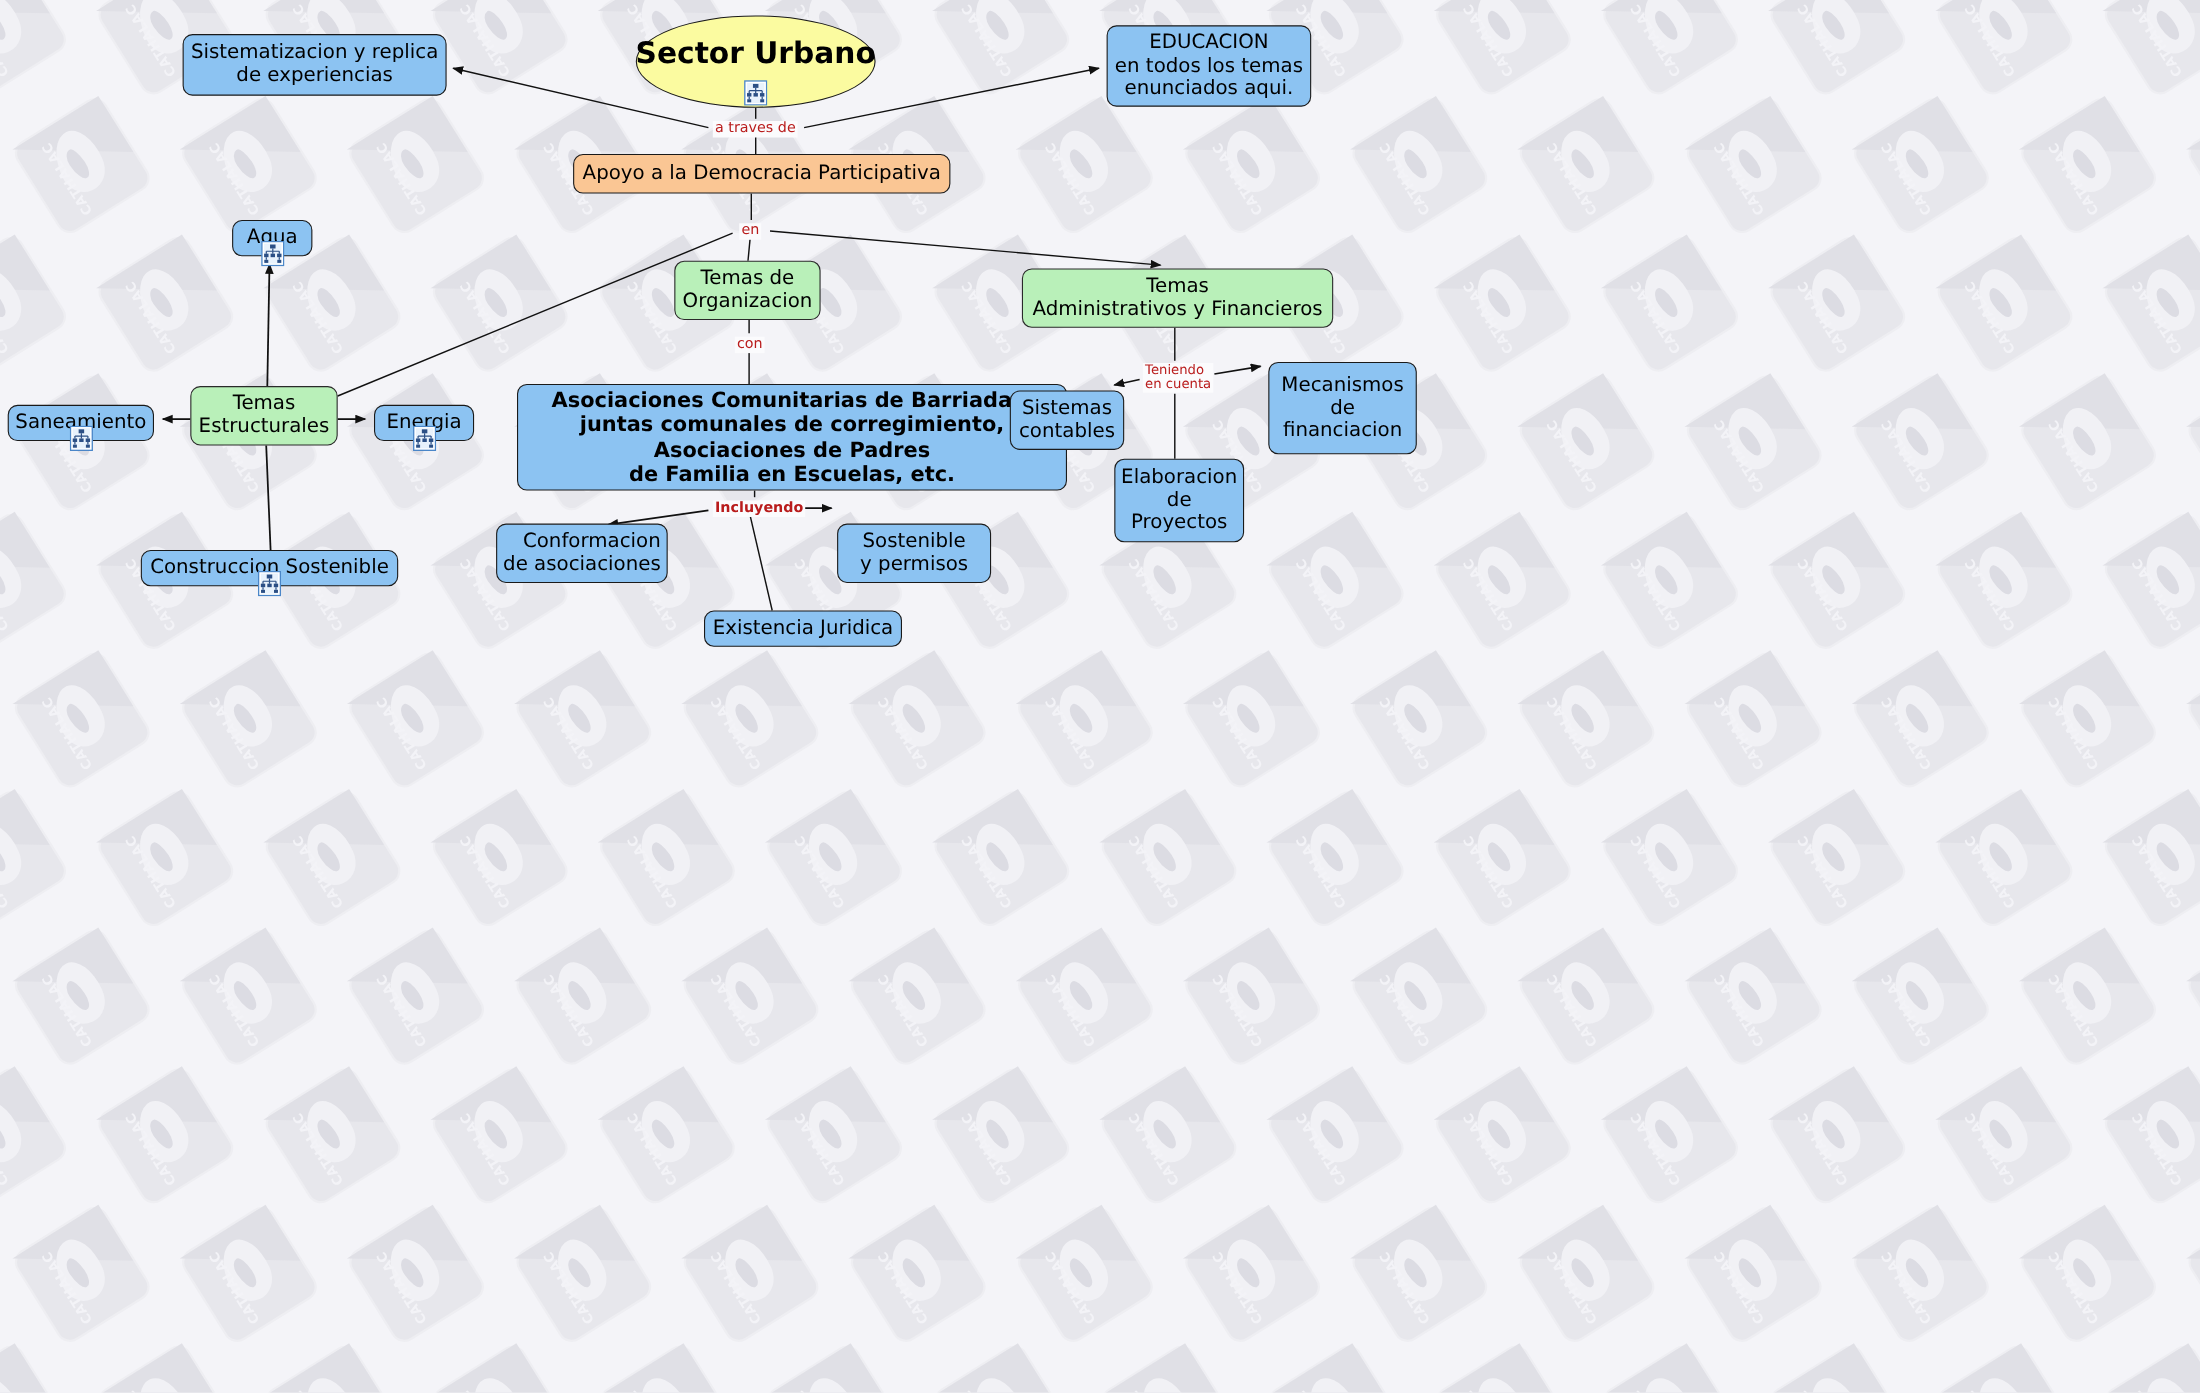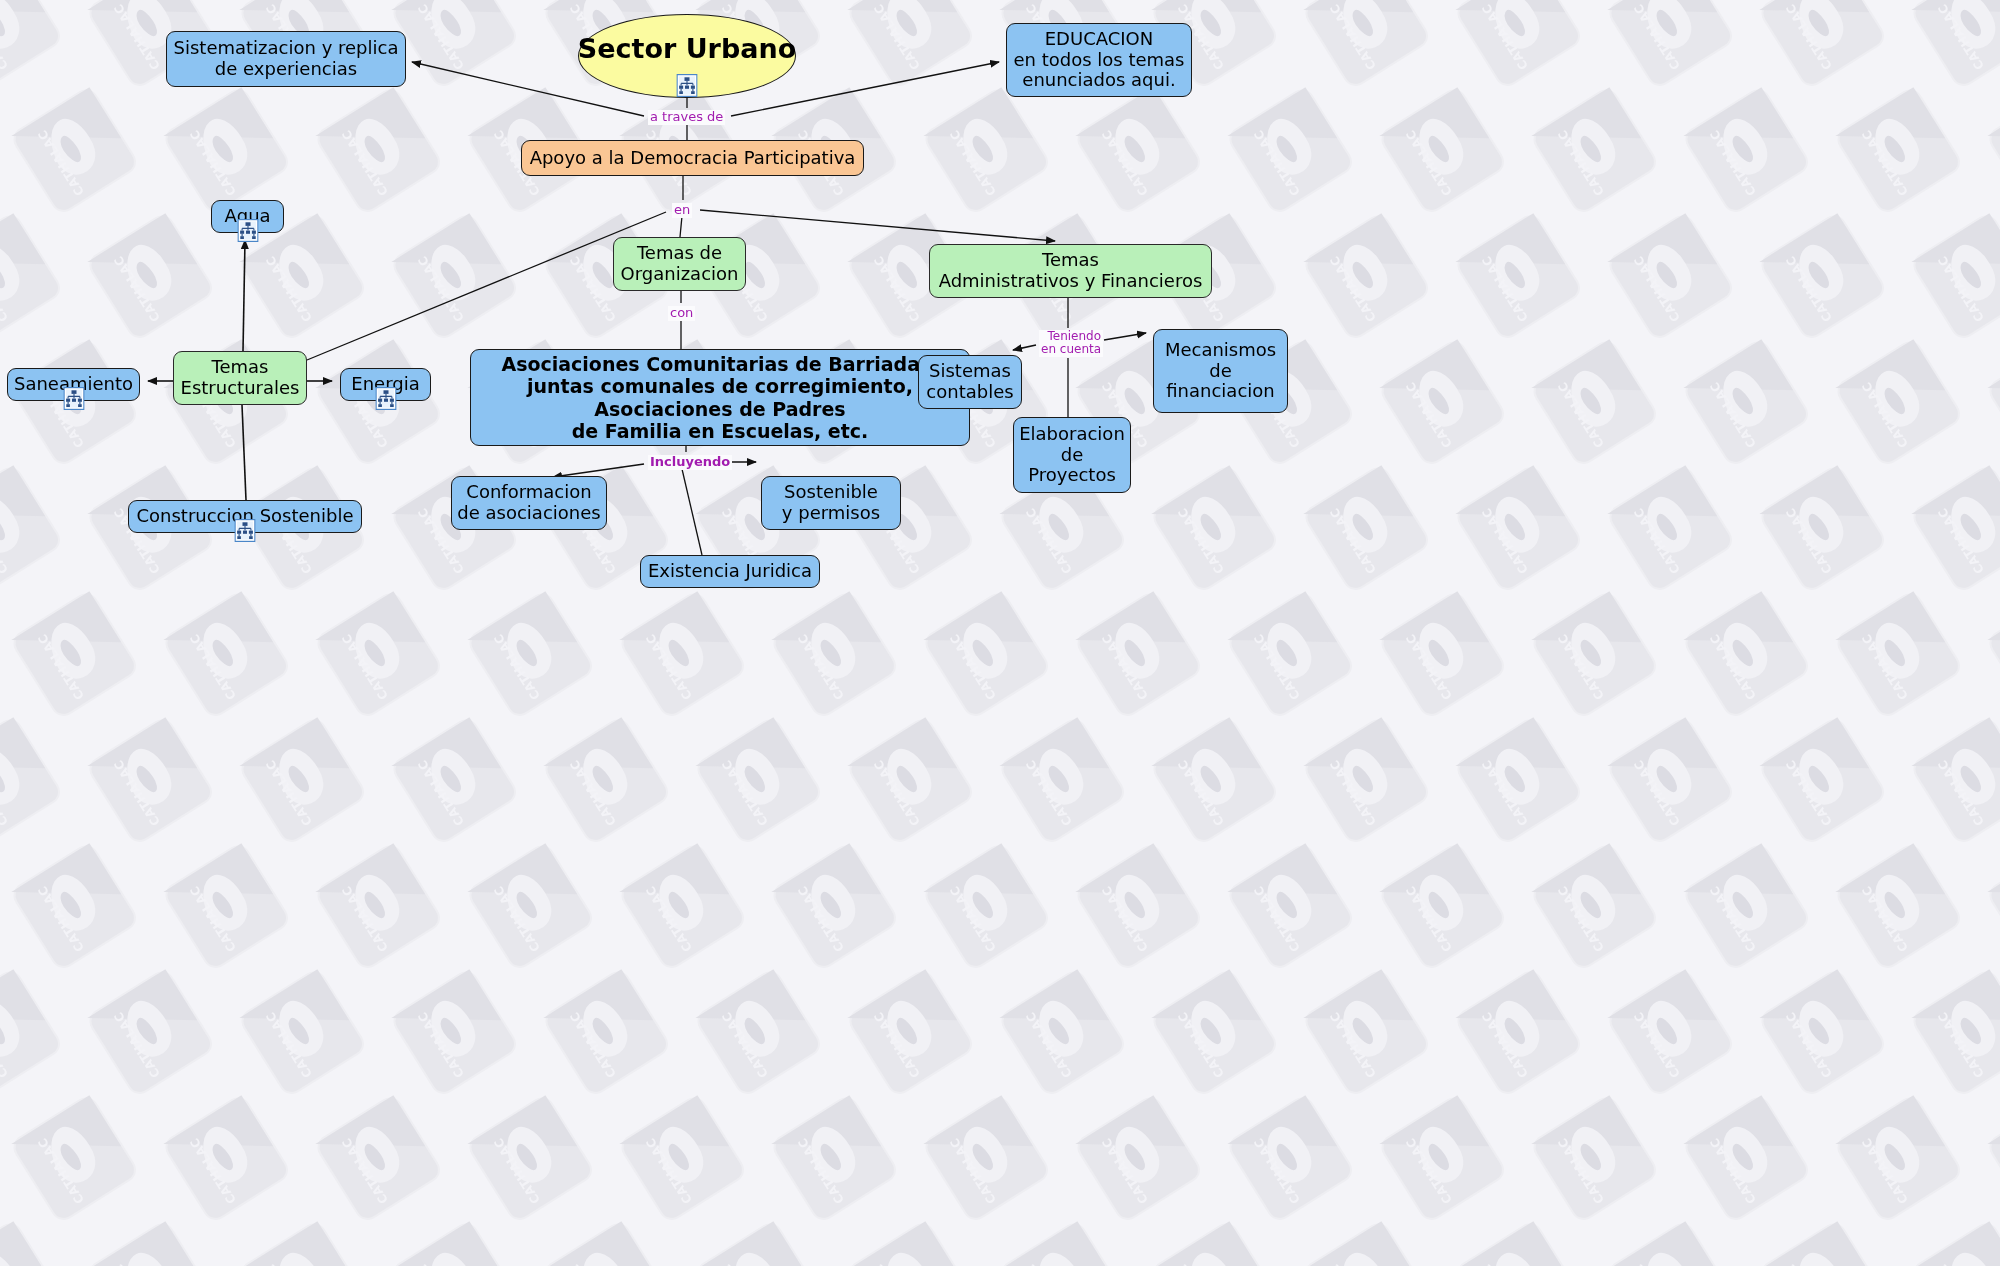--- a/index.html
+++ b/index.html
@@ -104,24 +104,24 @@
     transform:translateX(-50%);
     width:21px;height:23px;
     z-index:4;
   }
   .cmap-icon.inner{bottom:2px;}
   
   .elabel{
     position:absolute;
     z-index:2;
     background:#fbfbfd;
-    color:#a21caf;
+    color:#b91c1c;
     font-size:13px;
     line-height:1.12;
-    text-align:right;
+    text-align:left;
     padding:0 2px;
     white-space:pre;
     font-family:"DejaVu Sans","Liberation Sans",sans-serif;
   }
 </style>
 </head>
 <body>
 
 <div id="canvas">
 
@@ -1025,21 +1025,21 @@
             <rect x="14.4" y="11.6" width="4" height="3.2" fill="#2b4f85"></rect>
             <line x1="4.6" y1="14.8" x2="4.6" y2="17.2" stroke="#2b4f85" stroke-width="1.1"></line>
             <line x1="16.4" y1="14.8" x2="16.4" y2="17.2" stroke="#2b4f85" stroke-width="1.1"></line>
             <rect x="2.8" y="17.2" width="3.6" height="2.8" fill="#2b4f85"></rect>
             <rect x="14.6" y="17.2" width="3.6" height="2.8" fill="#2b4f85"></rect>
           </svg></span></div>
       <div class="node blue bold" style="left:470px;top:349px;width:500px;height:97px;font-size:19px;"><span class="txt">Asociaciones Comunitarias de Barriadas,
 juntas comunales de corregimiento,
 Asociaciones de Padres
 de Familia en Escuelas, etc.</span></div>
-      <div class="node blue" style="left:451px;top:476px;width:156px;height:54px;font-size:18px;"><span class="txt">Conformacion
+      <div class="node blue" style="left:451px;top:476px;width:156px;height:54px;font-size:18px;text-align:right;"><span class="txt">Conformacion
 de asociaciones</span></div>
       <div class="node blue" style="left:761px;top:476px;width:140px;height:54px;font-size:18px;"><span class="txt">Sostenible
 y permisos</span></div>
       <div class="node blue" style="left:640px;top:555px;width:180px;height:33px;font-size:18px;"><span class="txt">Existencia Juridica</span></div>
       <div class="node blue" style="left:918px;top:355px;width:104px;height:54px;font-size:18px;"><span class="txt">Sistemas
 contables</span></div>
       <div class="node blue" style="left:1153px;top:329px;width:135px;height:84px;font-size:18px;"><span class="txt">Mecanismos
 de
 financiacion</span></div>
       <div class="node blue" style="left:1013px;top:417px;width:118px;height:76px;font-size:18px;"><span class="txt">Elaboracion

